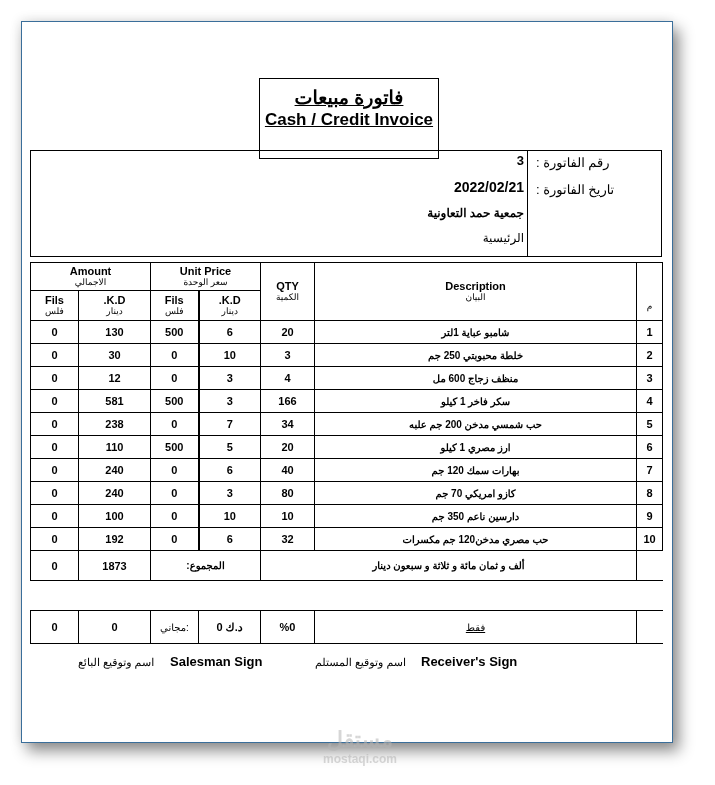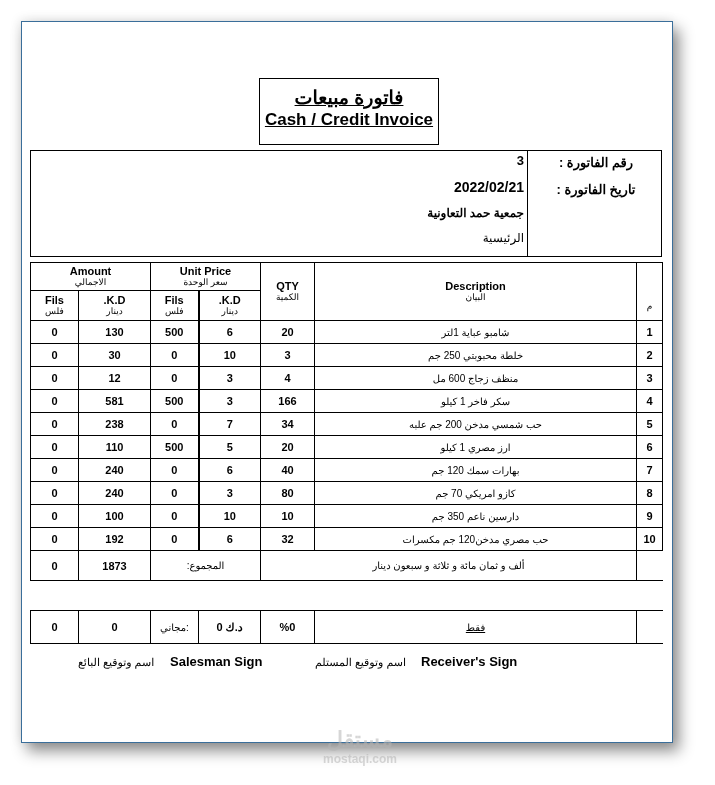--- a/index.html
+++ b/index.html
@@ -6,37 +6,37 @@
   body {
     width:715px; height:785px; background:#ffffff; position:relative; overflow:hidden;
     font-family:"Liberation Sans", sans-serif; color:#000;
   }
   .page {
     position:absolute; left:21px; top:21px; width:650px; height:720px;
     background:#fff; border:1px solid #3a6e9a;
     box-shadow: 6px 8px 14px rgba(0,0,0,0.45), -2px -2px 10px rgba(0,0,0,0.08);
   }
   .title-box {
-    position:absolute; left:259px; top:78px; width:180px; height:67px;
+    position:absolute; left:259px; top:78px; width:180px; height:81px;
     border:1px solid #000; text-align:center; box-sizing:border-box;
   }
   .title-ar { font-size:19px; font-weight:bold; text-decoration:underline; margin-top:8px; line-height:22px; }
   .title-en { font-size:17px; font-weight:bold; text-decoration:underline; line-height:22px; }
 
   .info { position:absolute; left:30px; top:150px; width:632px; height:107px; border:1px solid #000; box-sizing:border-box; }
   .info .divider { position:absolute; left:496px; top:0; bottom:0; border-left:1px solid #000; }
   .info .row { position:absolute; height:20px; font-size:13px; }
-  .info .label { left:505px; width:120px; text-align:center; direction:rtl;font-weight:bold; }
+  .info .label { left:505px; width:120px; text-align:left; direction:rtl; }
   .info .val { right:137px; text-align:right; direction:rtl; font-weight:bold; }
 
   table.items { position:absolute; left:30px; top:262px; width:632px; border-collapse:collapse; table-layout:fixed; }
   table.items td { border:1px solid #000; text-align:center; font-size:11px; padding:0; height:22px; font-weight:bold; }
   table.items .hdr-en { font-size:11px; font-weight:bold; line-height:12px; }
   table.items .hdr-ar { font-size:9px; font-weight:normal; line-height:11px; }
-  table.items .desc { font-weight:normal; font-size:10px; direction:rtl; }
+  table.items .desc { font-weight:bold; font-size:10px; direction:rtl; }
   table.items .thick-l { border-left:2px solid #000; }
   .noborder-r { border-right:none !important; }
 
   .sum { position:absolute; left:30px; top:610px; width:632px; height:34px; border-collapse:collapse; table-layout:fixed; }
   .sum td { border:1px solid #000; text-align:center; font-size:11px; font-weight:bold; }
 
   .sign { position:absolute; top:654px; font-size:13px; font-weight:bold;text-align:center; }
   .sign-ar { position:absolute; top:656px; font-size:11px; direction:rtl; }
 
   .watermark { position:absolute; left:310px; top:728px; width:100px; text-align:center; color:rgba(180,180,180,0.55); }

